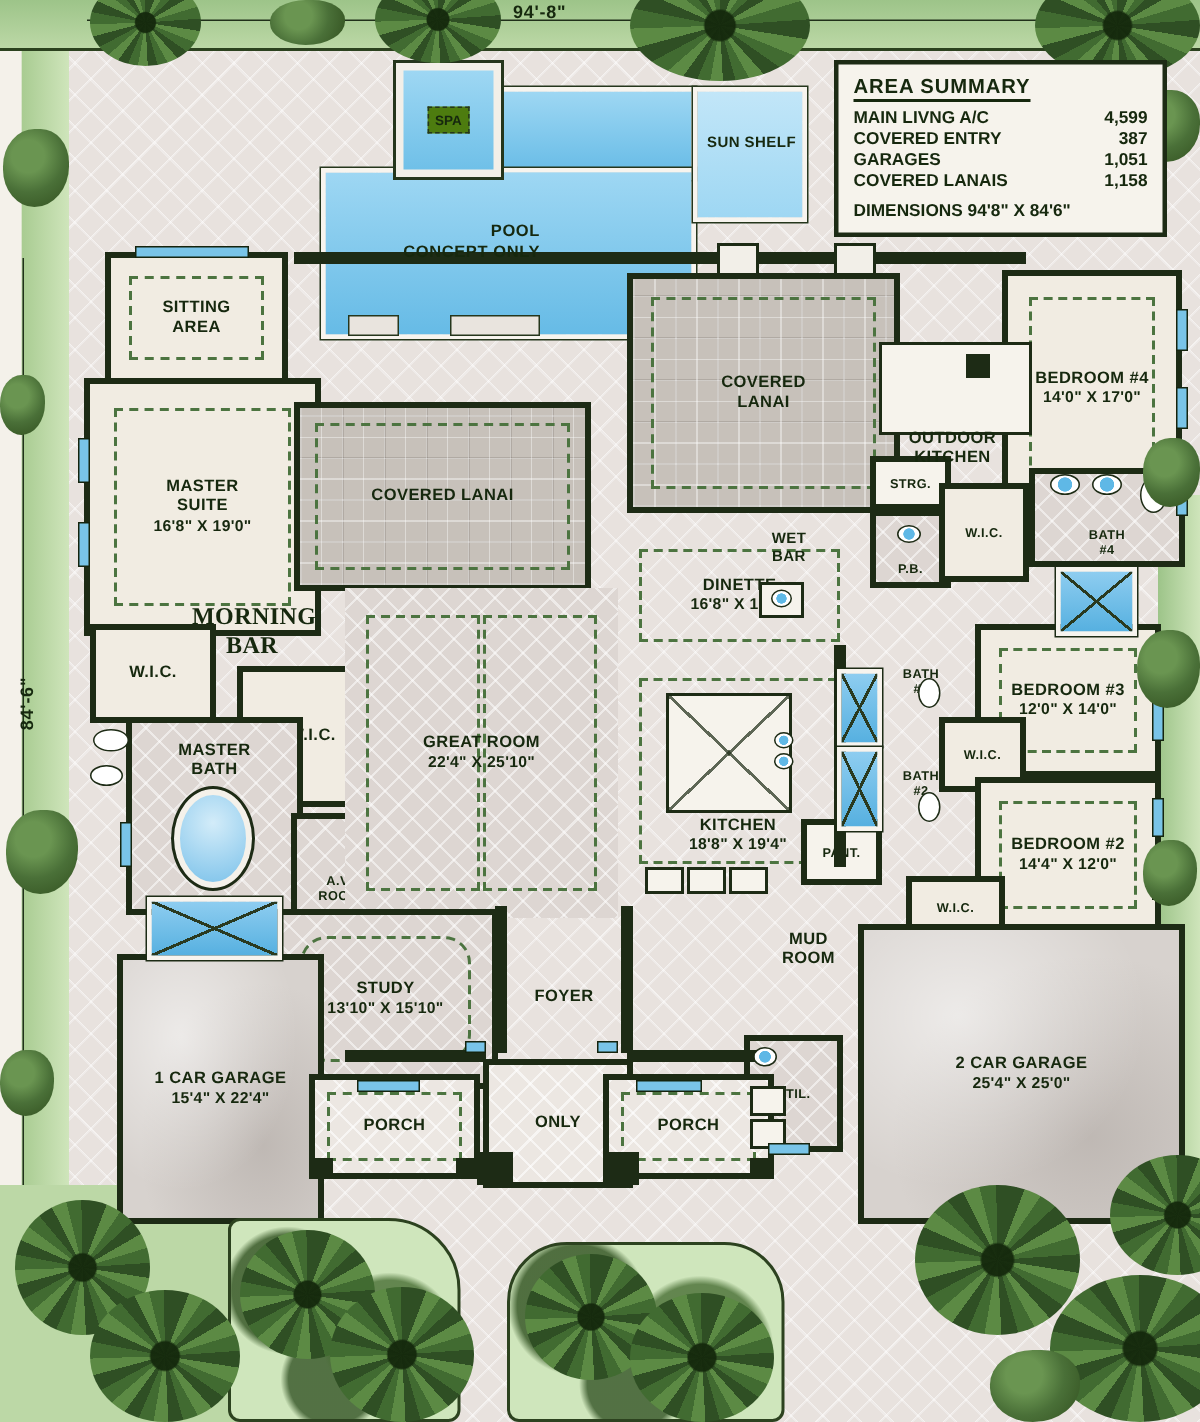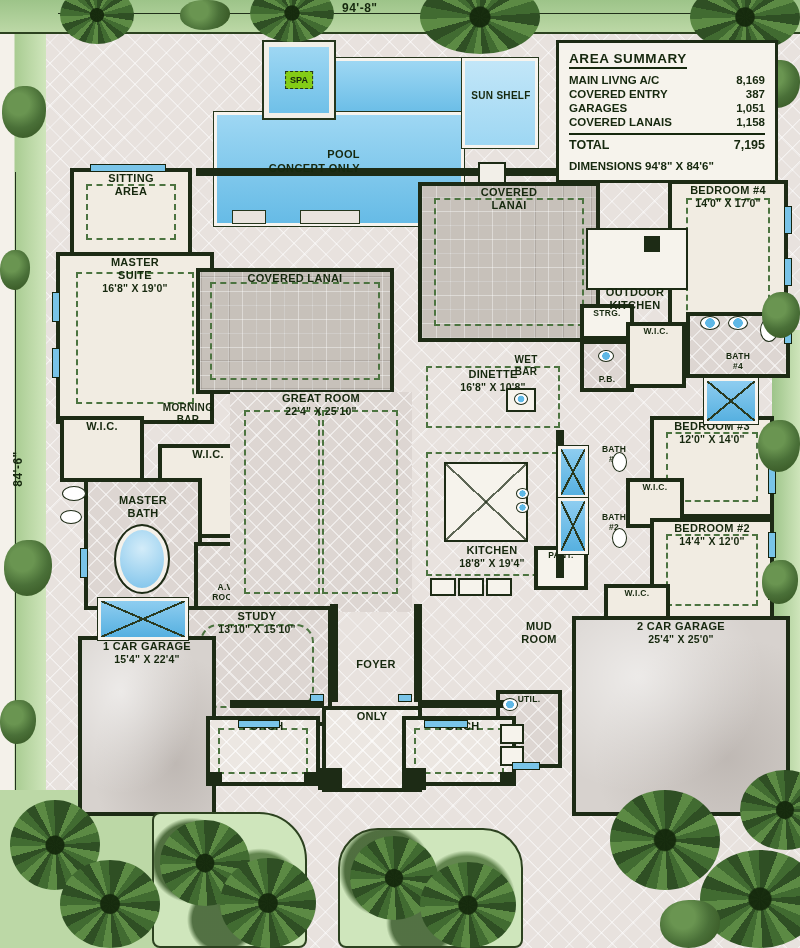--- a/index.html
+++ b/index.html
@@ -39,25 +39,25 @@
   .s-row{display:flex;justify-content:space-between;font-size:11.5px;line-height:1.22;}
   .s-total{border-top:2px solid #16280e;margin-top:4px;padding-top:3px;font-size:12.5px;}
   .s-dims{margin-top:7px;font-size:11.5px;}
   
   .water{background:linear-gradient(180deg,#9ed7f3,#66bbe6);border:3px solid #f7f4ee;outline:1.5px solid #25361c;z-index:5;}
   .water-light{background:linear-gradient(180deg,#c2e6f8,#9ed7f3);}
   .pool-step{background:#e9e4de;border:1.5px solid #25361c;z-index:6;}
   .spa{background:#f2efe8;border:2px solid #25361c;z-index:6;}
   .spa-in{position:absolute;inset:5px;background:linear-gradient(180deg,#9ed7f3,#6fc0e8);}
   .spa-chip{position:absolute;left:50%;top:50%;transform:translate(-50%,-50%);
-    background:#84cc16;border:1.5px dashed #25361c;padding:3px 4px;font-size:9px;z-index:7;}
+    background:#4d7c0f;border:1.5px dashed #25361c;padding:3px 4px;font-size:9px;z-index:7;}
   .pool-label{z-index:7;font-size:11px;text-align:right;white-space:pre-line;line-height:1.25;letter-spacing:.4px;}
   .shelf-label{z-index:7;font-size:10px;letter-spacing:.3px;}
   
-  .room{border:4px solid #1d2b15;display:flex;flex-direction:column;align-items:center;justify-content:flex-start;z-index:5;text-align:center;}
+  .room{border:4px solid #1d2b15;display:flex;flex-direction:column;align-items:center;justify-content:center;z-index:5;text-align:center;}
   .room--beige{background:#f1ece2;}
   .room--white{background:#f6f3ec;}
   .room--tile{background-color:#ddd6d2;background-image:
       repeating-linear-gradient(45deg, rgba(255,255,255,.5) 0 1.5px, transparent 1.5px 13px),
       repeating-linear-gradient(-45deg, rgba(255,255,255,.5) 0 1.5px, transparent 1.5px 13px);}
   .room--light{background-color:#ece7e2;background-image:
       repeating-linear-gradient(45deg, rgba(255,255,255,.6) 0 1.5px, transparent 1.5px 13px),
       repeating-linear-gradient(-45deg, rgba(255,255,255,.6) 0 1.5px, transparent 1.5px 13px);}
   .room--paver{background-color:#c7c1ba;background-image:
       repeating-linear-gradient(0deg, rgba(255,255,255,.4) 0 1px, transparent 1px 14px),
@@ -110,38 +110,34 @@
 
   <div class="abs dl-h"></div>
   <div class="abs dl-v"></div>
   <div class="abs dimlabel" style="left:342px;top:1px;">94'-8"</div>
   <div class="abs dimlabel dimlabel-v" style="left:-6px;top:462px;width:48px;text-align:center;">84'-6"</div>
 
   <div class="abs summary">
     <div class="s-title">AREA SUMMARY</div>
     <div class="s-row">
         <span>MAIN LIVNG A/C</span>
-        <span>8,169</span>
+        <span>4,599</span>
       </div>
     <div class="s-row">
         <span>COVERED ENTRY</span>
         <span>387</span>
       </div>
     <div class="s-row">
         <span>GARAGES</span>
         <span>1,051</span>
       </div>
     <div class="s-row">
         <span>COVERED LANAIS</span>
         <span>1,158</span>
       </div>
-    <div class="s-row s-total">
-        <span>TOTAL</span>
-        <span>7,195</span>
-      </div>
     <div class="s-dims">DIMENSIONS 94'8" X 84'6"</div>
   </div>
 
   <div class="abs water" style="left:330px;top:58px;width:134px;height:62px;"></div>
   <div class="abs water" style="left:214px;top:112px;width:250px;height:114px;"></div>
   <div class="abs water water-light" style="left:462px;top:58px;width:76px;height:90px;"></div>
   <div class="abs pool-step" style="left:232px;top:210px;width:34px;height:14px;"></div>
   <div class="abs pool-step" style="left:300px;top:210px;width:60px;height:14px;"></div>
   <div class="abs spa" style="left:262px;top:40px;width:74px;height:80px;">
     <div class="spa-in"></div>
@@ -187,21 +183,21 @@
   <div class="abs room room--beige" style="left:668px;top:180px;width:120px;height:158px;">
     <div class="tray" style="inset:14px;"></div>
     <span class="rl">BEDROOM #4</span>
     <span class="rd">14'0" X 17'0"</span>
   </div>
 
   <div class="abs room room--beige" style="left:60px;top:416px;width:84px;height:66px;">
     <span class="rl">W.I.C.</span>
   </div>
 
-  <div class="abs flabel" style="left:148px;top:402px;width:80px;font-size:10px;">MORNING
+  <div class="abs flabel" style="left:128px;top:402px;width:80px;font-size:16px;font-family:Liberation Serif, serif;">MORNING
 BAR</div>
 
   <div class="abs room room--beige" style="left:158px;top:444px;width:100px;height:94px;">
     <span class="rl">W.I.C.</span>
   </div>
 
   <div class="abs room room--tile" style="left:84px;top:478px;width:118px;height:132px;justify-content:flex-start;padding-top:12px;">
     <span class="rl">MASTER
 BATH</span>
   </div>

